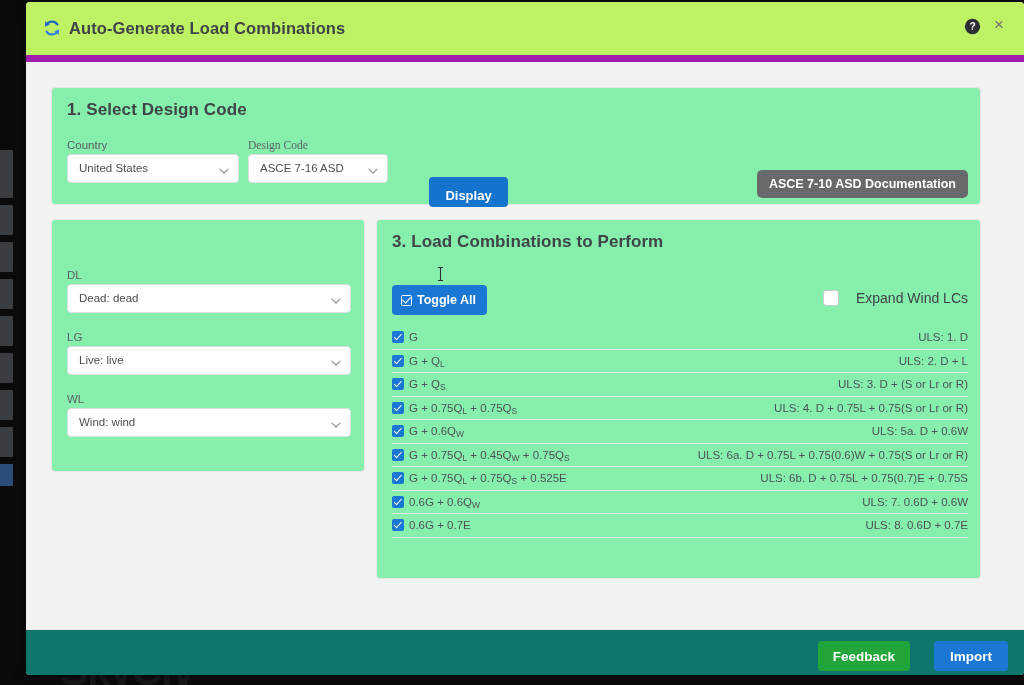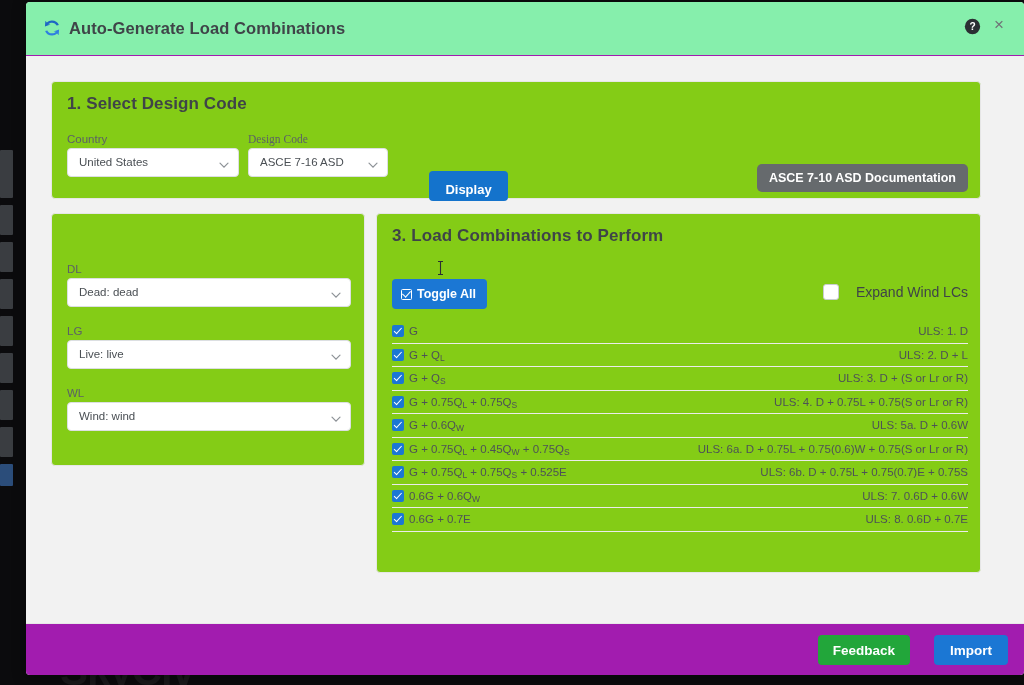--- a/index.html
+++ b/index.html
@@ -50,22 +50,22 @@
     background: #f2f2f2;
     border-radius: 4px;
     overflow: hidden;
     box-shadow: 0 2px 14px rgba(0,0,0,.45);
   }
 
   
   #modal-header {
     position: relative;
     height: 53px;
-    background: #86efac;
-    border-bottom: 1px solid #a21caf;
+    background: #bef264;
+    border-bottom: 7px solid #a21caf;
   }
   #sync-icon {
     position: absolute;
     left: 14px; top: 14px;
     width: 24px; height: 24px;
   }
   #modal-title {
     position: absolute;
     left: 43px;
     top: 17px;
@@ -96,21 +96,21 @@
   #modal-body {
     position: relative;
     height: 567px;
     background: #f2f2f2;
     padding: 0;
   }
 
   
   .card {
     position: absolute;
-    background: #84cc16;
+    background: #86efac;
     border: 1px solid #e6e6e6;
     border-radius: 4px;
     box-sizing: border-box;
   }
   #card-design-code {
     left: 25px; top: 25px;
     width: 930px; height: 118px;
   }
   #card-load-cases {
     left: 25px; top: 157px;
@@ -288,21 +288,21 @@
     right: 0;
     font-size: 11.5px;
     color: #4d5257;
     white-space: nowrap;
   }
 
   
   #modal-footer {
     position: relative;
     height: 52px;
-    background: #a21caf;
+    background: #0f766e;
     border-top: 1px solid #e8e8e8;
   }
   #feedback-button {
     right: 114px; top: 11px;
     height: 30px;
     background: #22a63a;
     font-size: 13.5px;
     padding: 0 15px;
   }
   #import-button {

